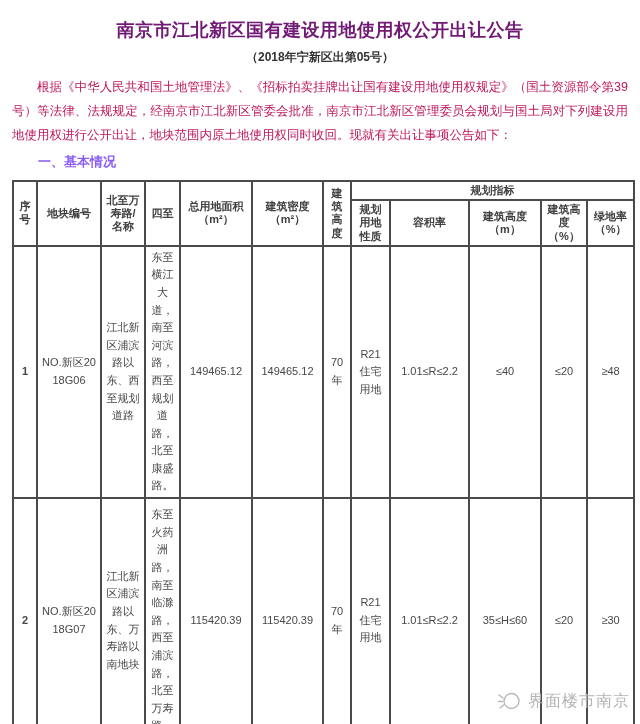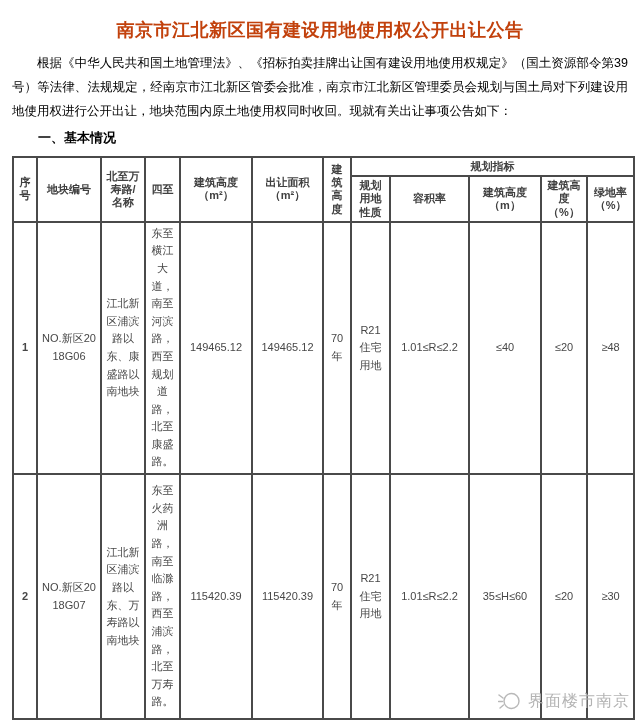--- a/index.html
+++ b/index.html
@@ -9,45 +9,45 @@
     font-family: "Liberation Sans", "DejaVu Sans", sans-serif;
     color: #3d3d3d;
     overflow: hidden;
   }
   .page { position: relative; width: 640px; height: 724px; padding: 14px 12px 0 12px; }
 
   .doc-title {
     text-align: center;
     font-size: 18px;
     font-weight: bold;
-    color: #c2410c;
+    color: #701a75;
     letter-spacing: 0.5px;
     margin-top: 4px;
   }
   .doc-subtitle {
     text-align: center;
     font-size: 12px;
     font-weight: bold;
     color: #333333;
     margin-top: 7px;
   }
   .intro {
     margin-top: 9px;
     font-size: 12.5px;
     line-height: 24px;
     text-align: justify;
     text-indent: 2em;
-    color: #000000;
+    color: #be185d;
   }
   .section-heading {
     margin-top: 6px;
     margin-left: 2em;
     font-size: 13px;
     font-weight: bold;
-    color: #000000;
+    color: #8b5cf6;
   }
 
   table.land-table {
     margin-top: 9px;
     width: 621px;
     table-layout: fixed;
     border-collapse: collapse;
   }
   table.land-table th, table.land-table td {
     border: 2px solid #4a4a4a;
@@ -89,20 +89,21 @@
     pointer-events: none;
   }
   .watermark svg { display: block; }
 </style>
 </head>
 <body>
 
 <div class="page">
 
   <div class="doc-title">南京市江北新区国有建设用地使用权公开出让公告</div>
+  <div class="doc-subtitle">（2018年宁新区出第05号）</div>
   <p class="intro">根据《中华人民共和国土地管理法》、《招标拍卖挂牌出让国有建设用地使用权规定》（国土资源部令第39号）等法律、法规规定，经南京市江北新区管委会批准，南京市江北新区管理委员会规划与国土局对下列建设用地使用权进行公开出让，地块范围内原土地使用权同时收回。现就有关出让事项公告如下：</p>
   <div class="section-heading">一、基本情况</div>
 
   <table class="land-table">
     <colgroup>
       <col style="width:24px">
         <col style="width:64px">
         <col style="width:44px">
         <col style="width:35px">
       <col style="width:72px">
@@ -113,38 +114,38 @@
         <col style="width:72px">
         <col style="width:46px">
         <col style="width:47px">
     </colgroup>
     <thead>
       <tr class="h1">
         <th rowspan="2" class="th-vert">序号</th>
         <th rowspan="2">地块编号</th>
         <th rowspan="2" class="th-vert-wide">北至万寿路/名称</th>
         <th rowspan="2" class="th-vert">四至</th>
-        <th rowspan="2">建筑高度（m²）</th>
-        <th rowspan="2">出让面积（m²）</th>
+        <th rowspan="2">总用地面积（m²）</th>
+        <th rowspan="2">建筑密度（m²）</th>
         <th rowspan="2" class="th-vert">建筑高度</th>
         <th colspan="5" class="th-group">规划指标</th>
       </tr>
       <tr class="h2">
         <th class="th-vert-wide">规划用地性质</th>
         <th>容积率</th>
         <th>建筑高度（m）</th>
         <th>建筑高度（%）</th>
         <th>绿地率（%）</th>
       </tr>
     </thead>
     <tbody>
       <tr class="data-row-1">
         <td class="cell-seq">1</td>
         <td class="cell-plot-no">NO.新区2018G06</td>
-        <td class="cell-location">江北新区浦滨路以东、康盛路以南地块</td>
+        <td class="cell-location">江北新区浦滨路以东、西至规划道路</td>
         <td class="cell-boundaries">东至横江大道，南至河滨路，西至规划道路，北至康盛路。</td>
         <td>149465.12</td>
         <td>149465.12</td>
         <td>70年</td>
         <td>R21住宅用地</td>
         <td>1.01≤R≤2.2</td>
         <td>≤40</td>
         <td>≤20</td>
         <td>≥48</td>
       </tr>

